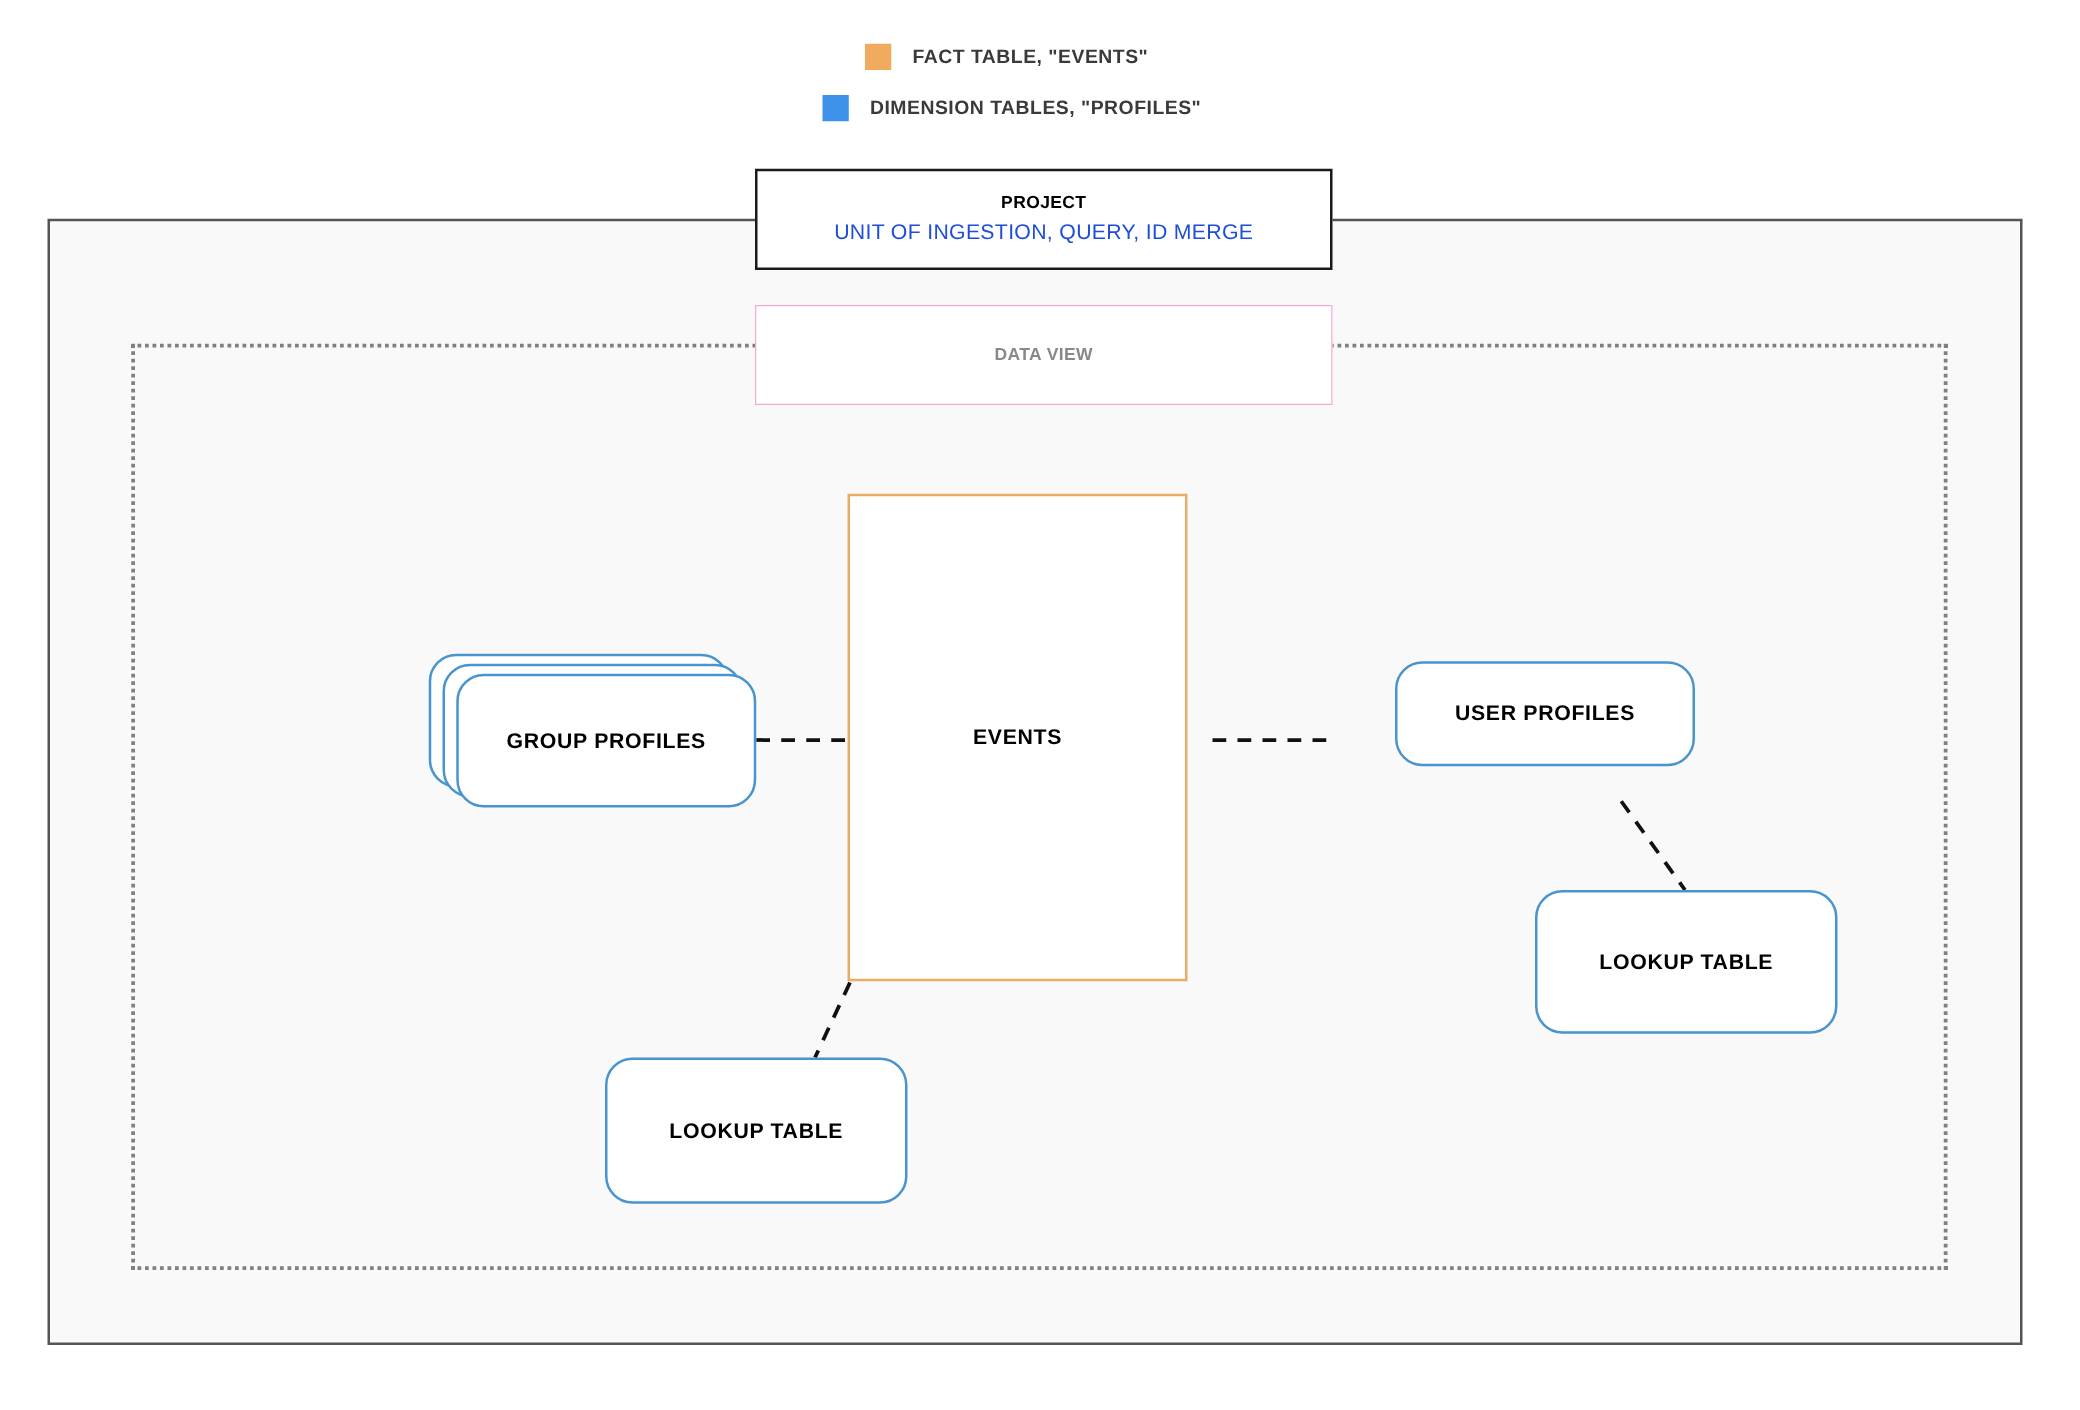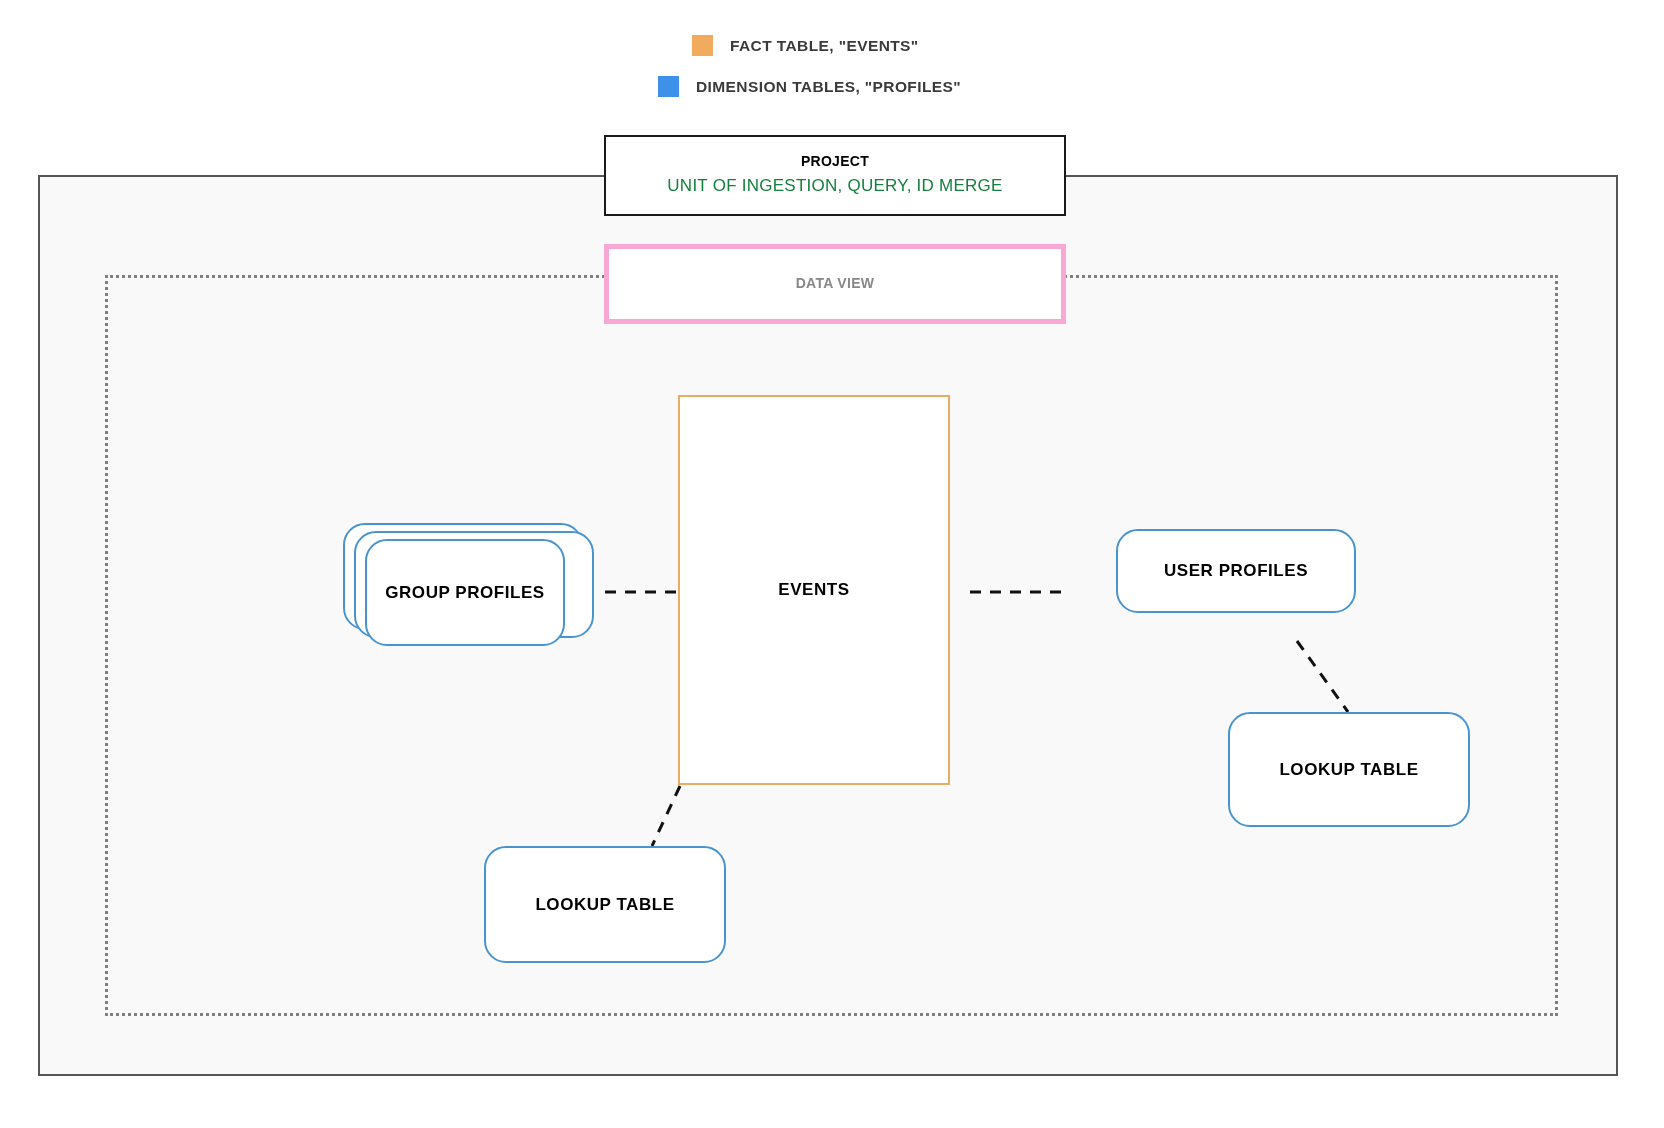--- a/index.html
+++ b/index.html
@@ -79,38 +79,38 @@
     width: 462px;
     height: 81px;
     border: 2px solid #1a1a1a;
     z-index: 12;
   }
   .box-dataview {
     left: 604px;
     top: 244px;
     width: 462px;
     height: 80px;
-    border: 5px solid #f9a8d4;
+    border: 1px solid #f9a8d4;
     z-index: 12;
   }
   .hdr-title {
     font-size: 14px;
     font-weight: bold;
     letter-spacing: 0.3px;
     line-height: 1.25;
   }
   .hdr-sub {
     font-size: 17px;
     font-weight: normal;
     letter-spacing: 0.25px;
     line-height: 1.35;
     margin-top: 5px;
   }
   .box-project .hdr-title { color: #000000; }
-  .box-project .hdr-sub   { color: #15803d; }
+  .box-project .hdr-sub   { color: #1d4ed8; }
   .box-dataview .hdr-title { color: #888888; }
   .box-dataview .hdr-sub   { color: #b5b5b5; }
 
   
   .node {
     position: absolute;
     background: #ffffff;
     display: flex;
     align-items: center;
     justify-content: center;
@@ -135,21 +135,21 @@
   }
 
   
   .node-dim {
     border: 2.5px solid #4a94ce;
     border-radius: 22px;
   }
   .node-group-profiles {
     left: 365px;
     top: 539px;
-    width: 200px;
+    width: 240px;
     height: 107px;
     z-index: 9;
   }
   .stack-card {
     position: absolute;
     background: #ffffff;
     border: 2.5px solid #4a94ce;
     border-radius: 22px;
     width: 240px;
     height: 107px;

